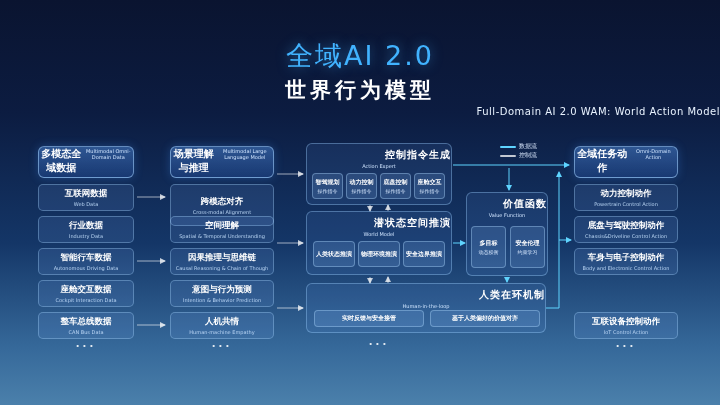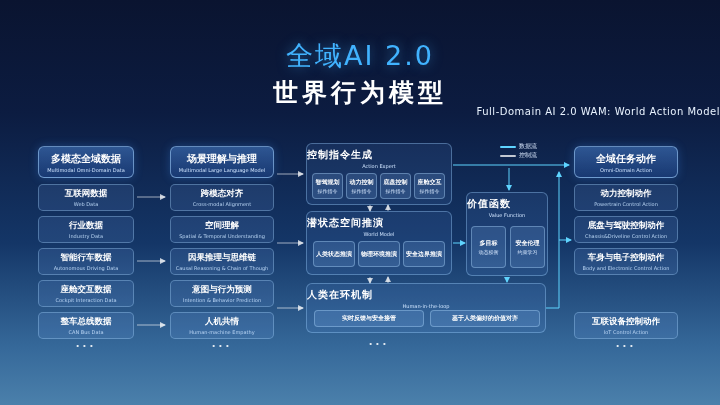--- a/index.html
+++ b/index.html
@@ -7,38 +7,38 @@
   body { font-family:"DejaVu Sans","Liberation Sans",sans-serif; }
   .stage { position:relative; width:720px; height:405px;
     background:linear-gradient(180deg,#0a1430 0%,#0c1c41 28%,#143667 60%,#36699a 86%,#4b80ab 100%); }
   .arrows { position:absolute; left:0; top:0; pointer-events:none; }
   .lw { stroke:rgba(255,255,255,.6); stroke-width:1; }
   .lc { stroke:#5fd4ff; stroke-width:1; }
   .title { position:absolute; top:38px; left:0; width:100%; text-align:center;
     font-size:27px; font-weight:normal; color:#41b3ff; letter-spacing:2px;
     text-shadow:0 0 12px rgba(65,179,255,.5); }
   .subtitle { position:absolute; top:76px; left:0; width:100%; text-align:center;
-    font-size:25px; font-weight:bold; color:#ffffff; letter-spacing:4px; }
+    font-size:21px; font-weight:bold; color:#ffffff; letter-spacing:4px; }
   .subtitle-en { position:absolute; top:106px; left:0; width:100%; text-align:right;
     font-size:10px; color:#e9f3ff; letter-spacing:.5px; }
   .col-header { position:absolute; border-radius:6px; text-align:center;
     background:linear-gradient(180deg,rgba(96,164,255,.40),rgba(56,116,226,.22));
     border:1px solid rgba(165,212,255,.55); color:#fff;
-    display:flex; flex-direction:column; justify-content:center;
+    display:flex; flex-direction:row; justify-content:center;
     box-shadow:0 0 10px rgba(70,150,255,.28); }
   .col-header .zh { font-size:10px; font-weight:bold; }
   .col-header .en { font-size:5px; color:#cfe4ff; margin-top:1px; }
   .item { position:absolute; border-radius:5px; text-align:center;
     background:rgba(130,180,255,.13); border:1px solid rgba(170,215,255,.35);
     color:#fff; display:flex; flex-direction:column; justify-content:center; }
   .item .zh { font-size:8.5px; font-weight:bold; }
   .item .en { font-size:5px; color:#b9d5f4; margin-top:1px; }
   .panel { position:absolute; border-radius:6px;
     background:rgba(110,170,255,.10); border:1px solid rgba(160,210,255,.38); }
-  .p-zh { text-align:left; font-size:10px; font-weight:bold; color:#fff; margin-top:4px; letter-spacing:1px; }
+  .p-zh { text-align:right; font-size:10px; font-weight:bold; color:#fff; margin-top:4px; letter-spacing:1px; }
   .p-en { text-align:center; font-size:5px; color:#cfe4ff; margin-top:1px; }
   .mini { position:absolute; border-radius:4px; text-align:center;
     background:rgba(145,195,255,.16); border:1px solid rgba(175,218,255,.38);
     color:#fff; display:flex; flex-direction:column; justify-content:center; }
   .mini .m1 { font-size:6px; font-weight:bold; }
   .mini .m2 { font-size:5px; color:#d8e9ff; margin-top:1px; }
   .mini .single { font-size:6px; font-weight:bold; }
   .dots { position:absolute; color:rgba(255,255,255,.85); font-size:10px;
     letter-spacing:3px; text-align:center; font-weight:bold; }
   .legend { position:absolute; left:500px; top:142px; }
@@ -117,21 +117,21 @@
   <div class="item" style="left:38px;top:312px;width:96px;height:27px">
     <div class="zh">整车总线数据</div>
     <div class="en">CAN Bus Data</div>
   </div>
   <div class="dots" style="left:38px;top:341px;width:96px">···</div>
 
   <div class="col-header" style="left:170px;top:146px;width:104px;height:32px">
     <div class="zh">场景理解与推理</div>
     <div class="en">Multimodal Large Language Model</div>
   </div>
-  <div class="item" style="left:170px;top:184px;width:104px;height:27px">
+  <div class="item" style="left:170px;top:184px;width:104px;height:42px">
     <div class="zh">跨模态对齐</div>
     <div class="en">Cross-modal Alignment</div>
   </div>
   <div class="item" style="left:170px;top:216px;width:104px;height:27px">
     <div class="zh">空间理解</div>
     <div class="en">Spatial &amp; Temporal Understanding</div>
   </div>
   <div class="item" style="left:170px;top:248px;width:104px;height:27px">
     <div class="zh">因果推理与思维链</div>
     <div class="en">Causal Reasoning &amp; Chain of Though</div>

